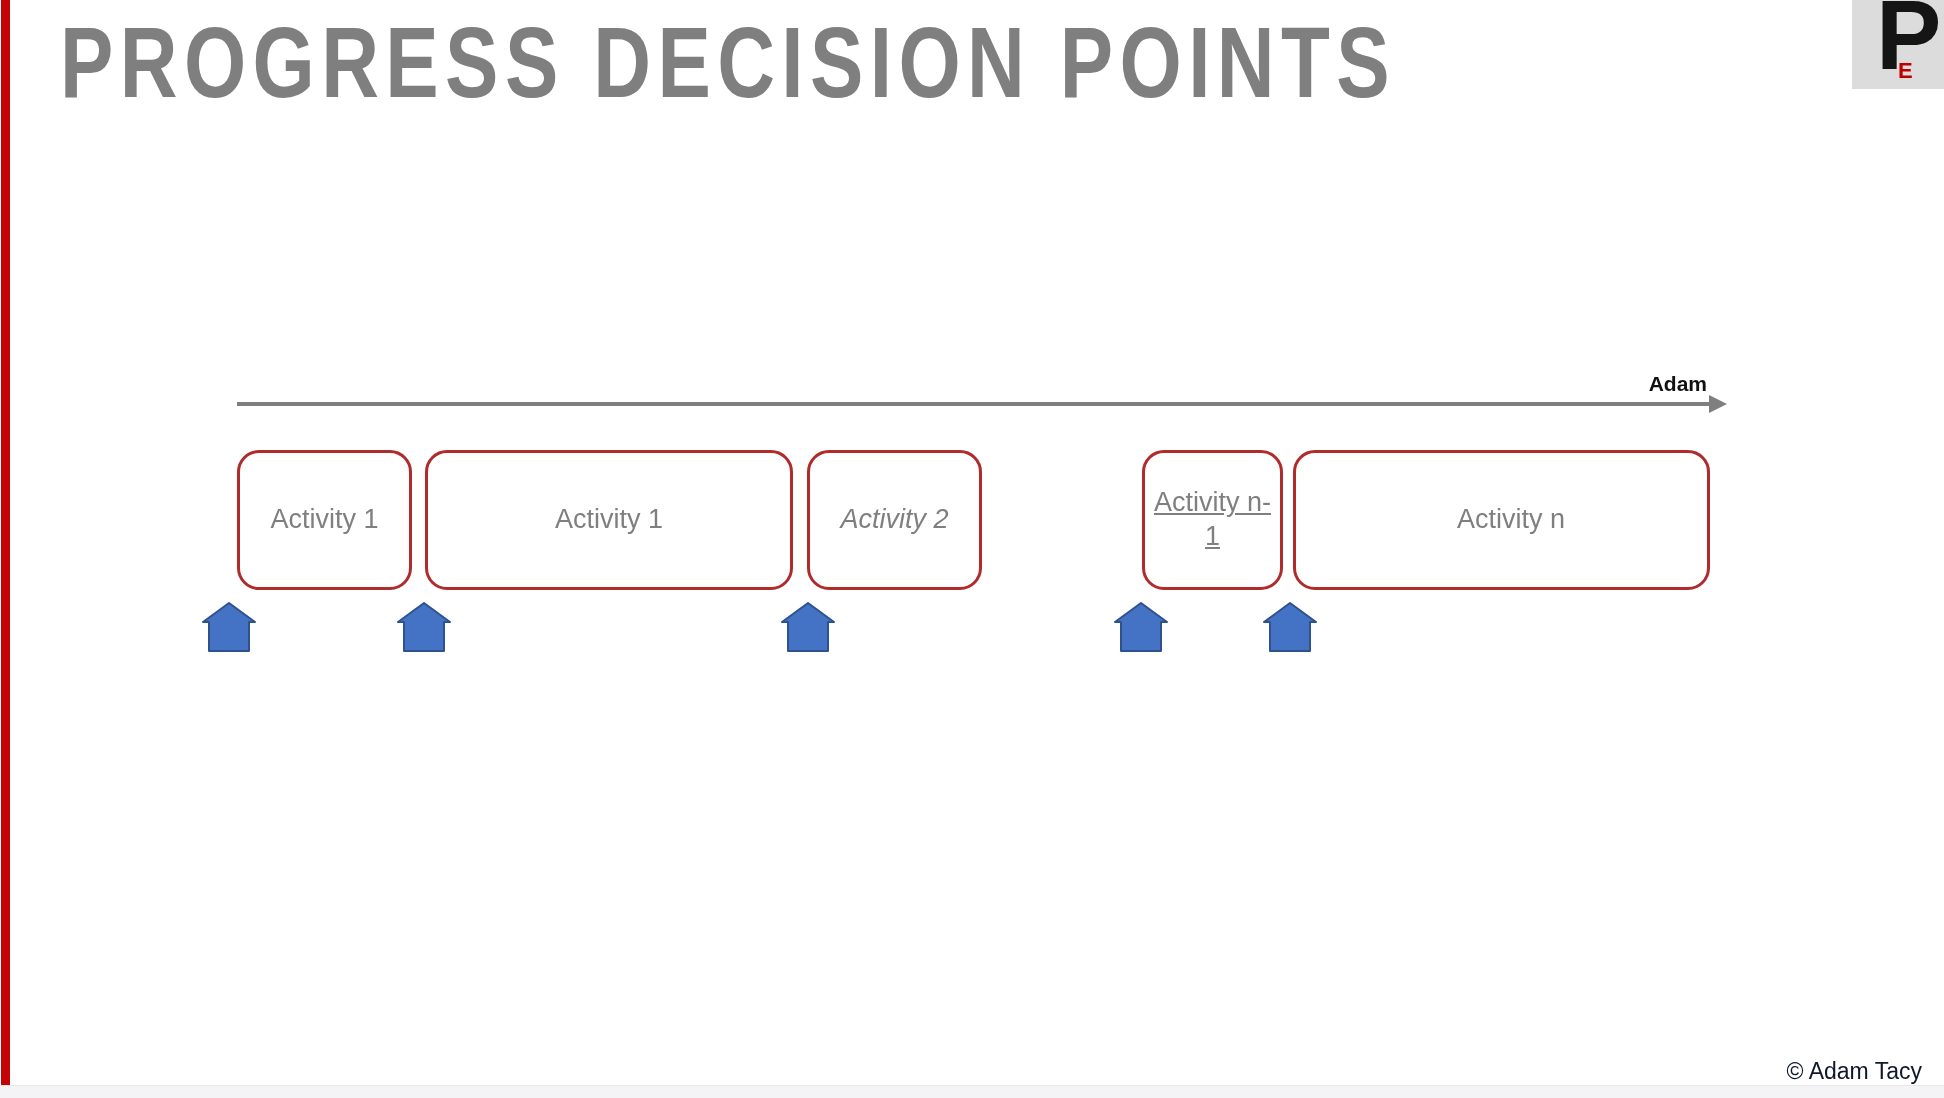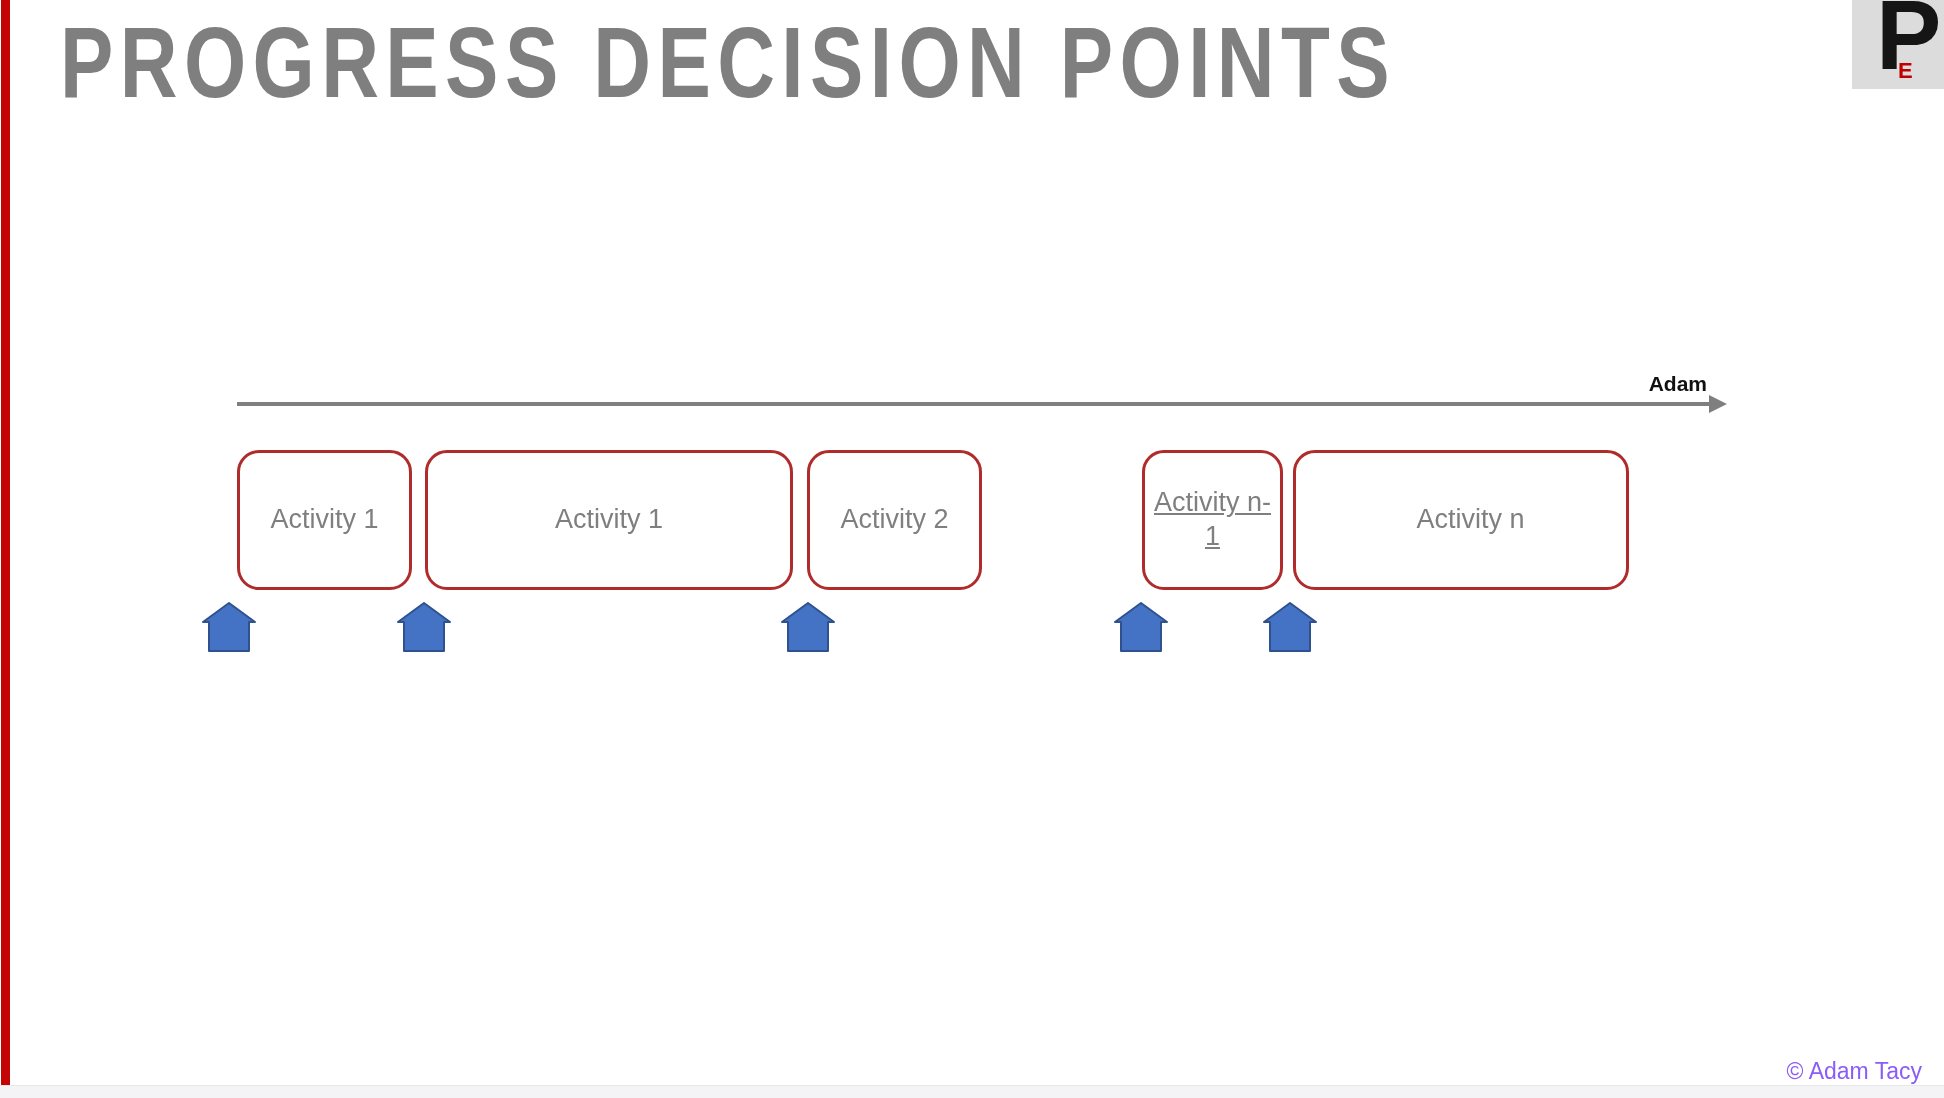--- a/index.html
+++ b/index.html
@@ -88,38 +88,38 @@
     align-items: center;
     justify-content: center;
     text-align: center;
     color: #7F7F7F;
     font-size: 27px;
     line-height: 1.25;
     padding: 4px 8px;
   }
   .box1 { left: 237px;  width: 175px; }
   .box2 { left: 425px;  width: 368px; }
-  .box3 { left: 807px;  width: 175px; }
+  .box3 { left: 807px;  width: 175px; font-style: italic; }
   .box4 { left: 1142px; width: 141px; text-decoration: underline; }
-  .box5 { left: 1293px; width: 336px; padding-left: 27px; }
+  .box5 { left: 1293px; width: 417px; padding-left: 27px; }
   .house {
     position: absolute;
     top: 602px;
     width: 54px; height: 50px;
   }
   .house1 { left: 202px; }
   .house2 { left: 397px; }
   .house3 { left: 781px; }
   .house4 { left: 1114px; }
   .house5 { left: 1263px; }
   .copyright {
     position: absolute;
     right: 22px; top: 1058px;
     font-size: 23px;
-    color: #8b5cf6;
+    color: #0f172a;
   }
   .bottom-strip {
     position: absolute;
     left: 0; bottom: 0;
     width: 100%; height: 13px;
     background: #F4F4F7;
     border-top: 1px solid #E8E8EC;
     box-sizing: border-box;
   }
 </style>

